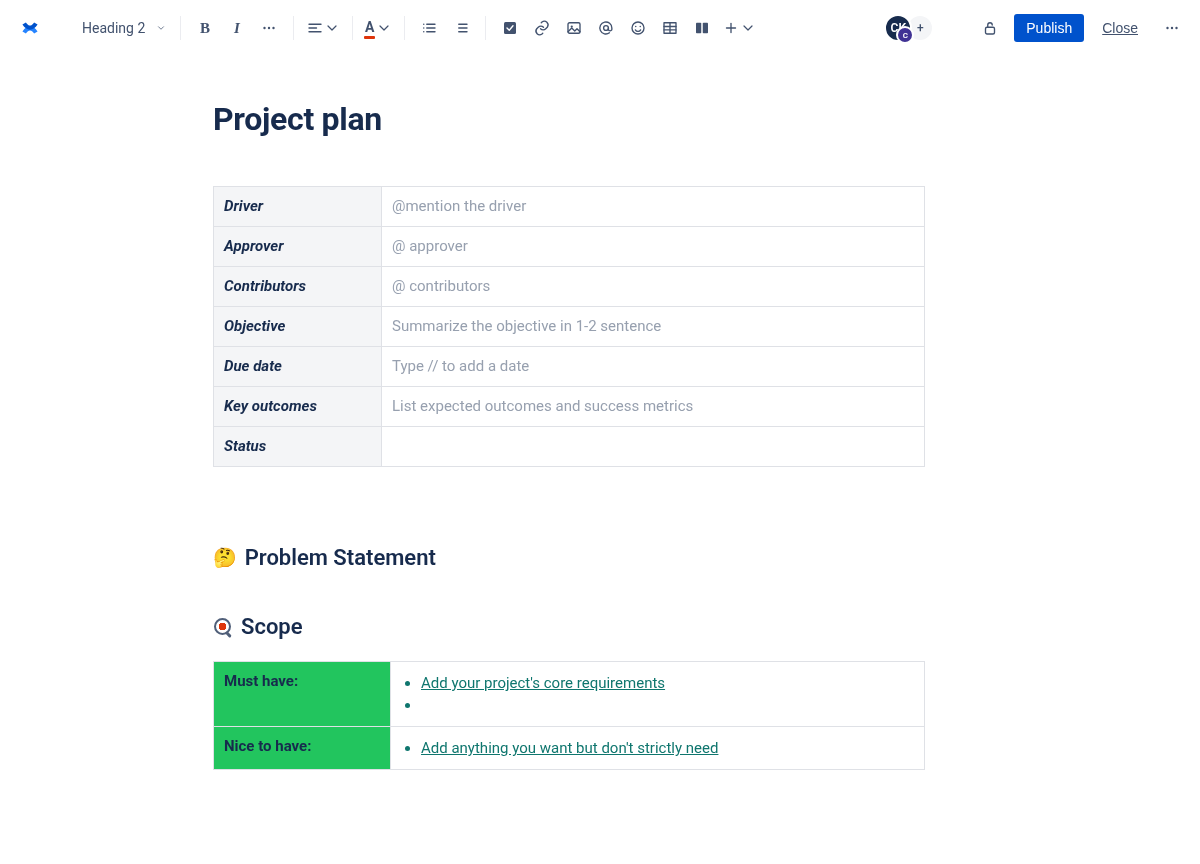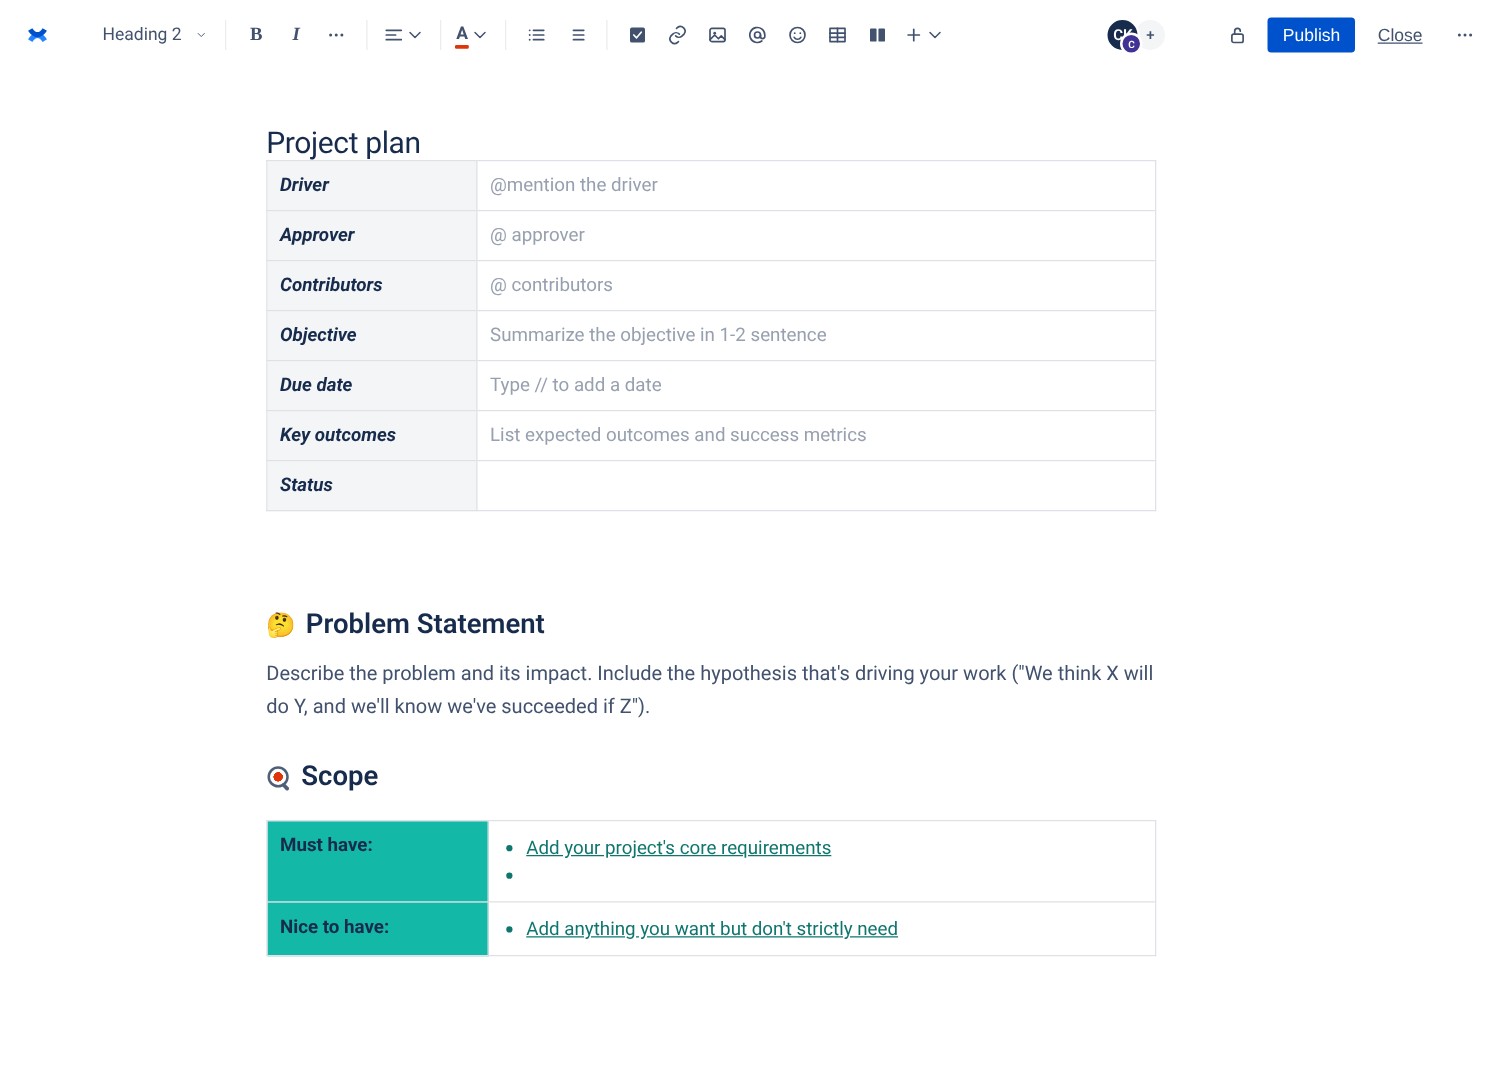--- a/index.html
+++ b/index.html
@@ -64,21 +64,22 @@
   .page {
     height: calc(864px - 56px);
     overflow: hidden;
   }
   .content {
     width: 712px;
     margin-left: 213px;
     padding-top: 44px;
   }
   h1.page-title {
-    font-size: 24px; font-weight: 400; color:#172B4D; letter-spacing: -0.3px;
+    font-size: 32px; font-weight: 700; color:#172B4D; letter-spacing: -0.3px;
+    margin-bottom: 48px;
   }
   table.meta {
     width: 100%; border-collapse: collapse; table-layout: fixed;
   }
   table.meta col.label-col { width: 168px; }
   table.meta th, table.meta td {
     border: 1px solid #DFE1E6; padding: 10px 12px 11px 10px; font-size: 15px; text-align:left; vertical-align: middle;
   }
   table.meta th {
     background: #F4F5F7; font-weight: 700; color:#172B4D;font-style:italic;
@@ -87,41 +88,41 @@
 
   h2.section {
     font-size: 22px; font-weight: 600; color:#172B4D; display:flex; align-items:center; gap:8px;
   }
   h2.section.first { margin-top: 78px; }
   .section-emoji { font-size: 19px; }
   p.body-text {
     margin-top: 14px; font-size: 16px; line-height: 1.6; color:#42526E;
   }
 
-  h2.section.scope { margin-top: 32px; }
+  h2.section.scope { margin-top: 44px; }
   .scope-emoji {
     width: 20px; height: 20px; position: relative; display:inline-block;
   }
   .scope-emoji::before{
     content:""; position:absolute; left:1px; top:1px; width:13px; height:13px; border:2.5px solid #505F79; border-radius:50%;
     background: radial-gradient(circle at center, #DE350B 40%, transparent 42%);
   }
   .scope-emoji::after{
     content:""; position:absolute; right:1px; bottom:1px; width:7px; height:2.5px; background:#505F79; transform:rotate(45deg); border-radius:2px;
   }
 
   table.scope-tbl {
     margin-top: 22px;
     width:100%; border-collapse: collapse; table-layout: fixed;
   }
   table.scope-tbl col.label-col { width: 177px; }
   table.scope-tbl th, table.scope-tbl td {
     border:1px solid #DFE1E6; padding: 10px 10px 10px 10px; font-size:15px; text-align:left; vertical-align: top;
   }
-  table.scope-tbl th { background:#14b8a6; font-weight:700; color:#172B4D; }
+  table.scope-tbl th { background:#22c55e; font-weight:700; color:#172B4D; }
   table.scope-tbl td ul { list-style: disc; padding-left: 20px; color:#0f766e;text-decoration:underline; }
   table.scope-tbl td ul li { padding: 2px 0; }
 
   
   svg.ic { width: 18px; height: 18px; stroke: #42526E; fill: none; stroke-width: 1.8; stroke-linecap: round; stroke-linejoin: round; }
   svg.ic.fill { fill:#42526E; stroke:none; }
   svg.ic.sm { width:16px; height:16px; }
 </style>
 </head>
 <body>
@@ -327,21 +328,20 @@
             <th>Status</th>
             <td></td>
           </tr>
       </tbody>
     </table>
 
     <h2 class="section first">
       <span class="section-emoji">🤔</span>
       <span>Problem Statement</span>
     </h2>
-    <p class="body-text">Describe the problem and its impact. Include the hypothesis that's driving your work ("We think X will do Y, and we'll know we've succeeded if Z").</p>
 
     <h2 class="section scope">
       <span class="scope-emoji"></span>
       <span>Scope</span>
     </h2>
 
     <table class="scope-tbl">
       <colgroup>
           <col class="label-col">
           <col>

